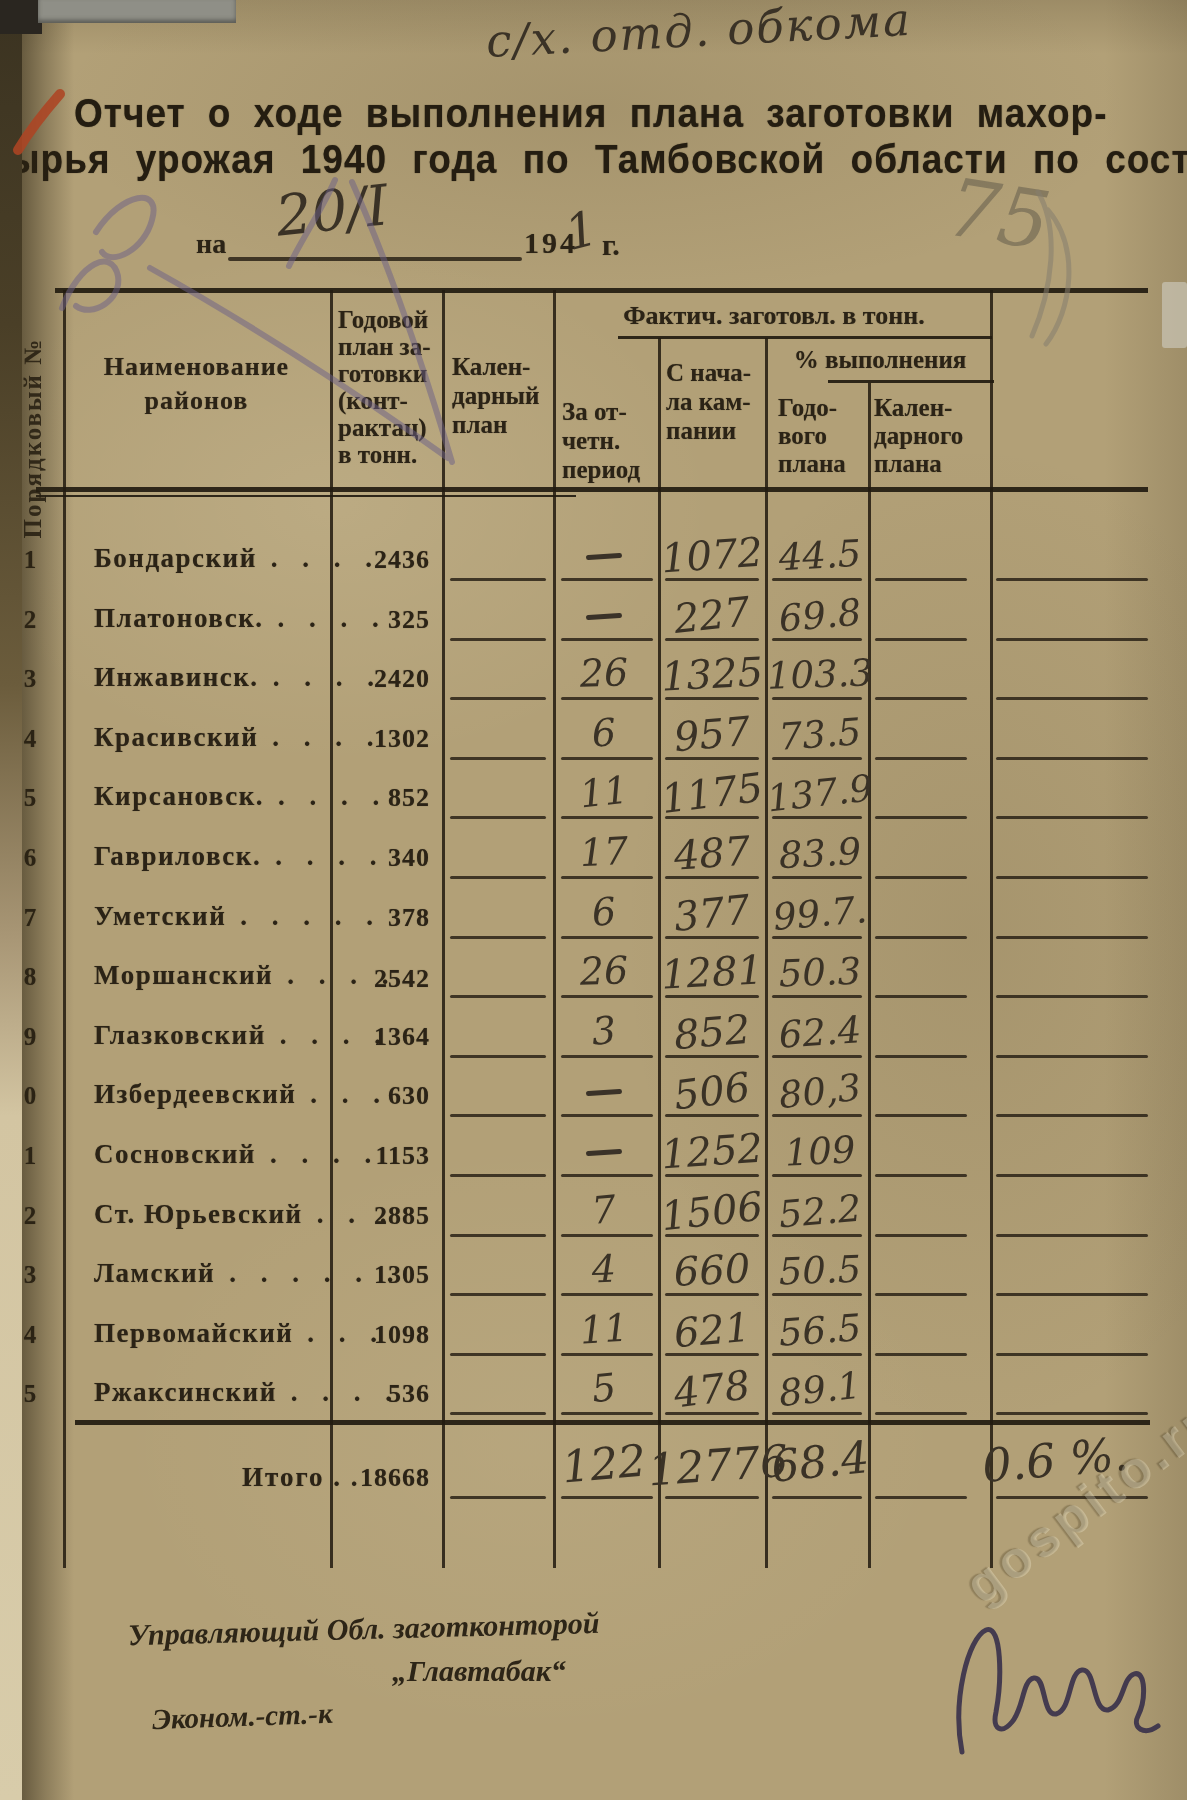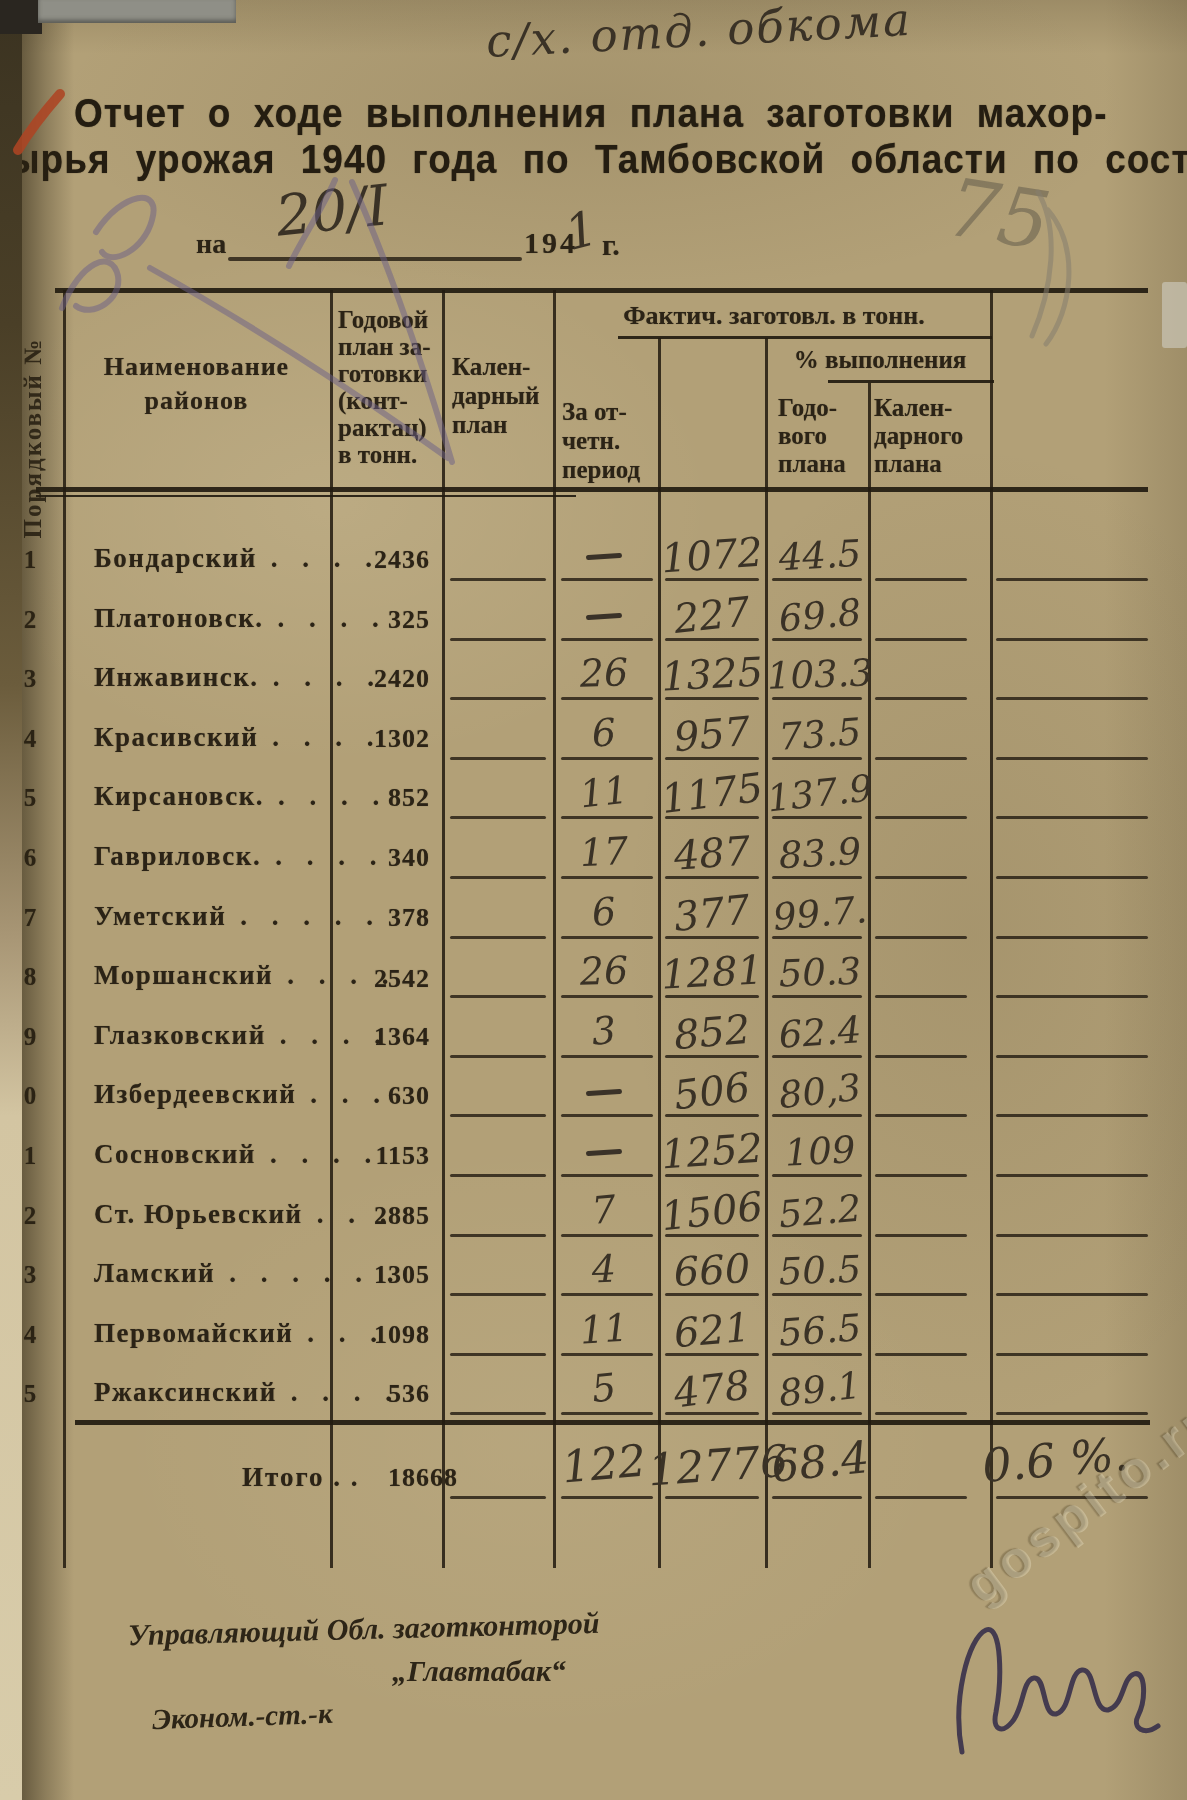--- a/index.html
+++ b/index.html
@@ -98,20 +98,23 @@
 в тонн.</div>
     <div class="abs print hdr pre center" style="left:63px;top:350px;width:267px;font-size:26px;line-height:34px;letter-spacing:1px;">Наименование
 районов</div>
     <div class="abs print hdr pre" style="left:452px;top:352px;width:100px;line-height:29px;">Кален-
 дарный
 план</div>
     <div class="abs print hdr center" style="left:556px;top:302px;width:436px;font-size:26px;">Фактич. заготовл. в тонн.</div>
     <div class="abs print hdr pre" style="left:562px;top:358px;width:96px;line-height:29px;margin-top:39px;">За от-
 четн.
 период</div>
+    <div class="abs print hdr pre" style="left:666px;top:358px;width:100px;line-height:29px;">С нача-
+ла кам-
+пании</div>
     <div class="abs print hdr center" style="left:768px;top:346px;width:224px;font-size:25px;">% выполнения</div>
     <div class="abs print hdr pre" style="left:778px;top:394px;width:90px;line-height:28px;">Годо-
 вого
 плана</div>
     <div class="abs print hdr pre" style="left:874px;top:394px;width:116px;line-height:28px;">Кален-
 дарного
 плана</div>
 
     <div>
         <div class="vline" style="left: 63px; top: 290px; height: 1278px;"></div>
@@ -342,21 +345,21 @@
           <div class="uline" style="left: 772px; top: 1412px; width: 90px;"></div>
           <div class="uline" style="left: 875px; top: 1412px; width: 92px;"></div>
           <div class="uline" style="left: 996px; top: 1412px; width: 152px;"></div>
           <div class="abs hand" style="left: 544px; top: 1366px; width: 120px; text-align: center; font-size: 38px; transform: rotate(-6deg);">5</div>
           <div class="abs hand" style="left: 642px; top: 1366px; width: 140px; text-align: center; font-size: 40px; transform: rotate(-7deg);">478</div>
           <div class="abs hand" style="left: 758px; top: 1368px; width: 124px; text-align: center; font-size: 37px; transform: rotate(-6deg);">89.1</div>
         </div>
       </div>
 
     <div class="abs print" style="left:242px;top:1462px;font-size:27px;font-weight:bold;letter-spacing:2px;">Итого  . .</div>
-    <div class="abs print rowplan" style="left:334px;top:1463px;width:96px;padding-left:28px;">18668</div>
+    <div class="abs print rowplan" style="left:334px;top:1463px;width:96px;">18668</div>
     <div class="abs hand" style="left:544px;top:1438px;width:120px;font-size:44px;text-align:center;transform:rotate(-5deg);">122</div>
     <div class="abs hand" style="left:648px;top:1440px;width:130px;font-size:44px;text-align:center;transform:rotate(-4deg);">12776</div>
     <div class="abs hand" style="left:762px;top:1436px;width:116px;font-size:44px;text-align:center;transform:rotate(-6deg);">68.4</div>
     <div class="abs hand" style="left:982px;top:1430px;width:210px;font-size:46px;transform:rotate(-5deg);">0.6 %.</div>
   </div>
 
   <div class="abs footer-it" style="left:128px;top:1612px;font-size:30px;transform:rotate(-1.5deg);">Управляющий Обл. заготконторой</div>
   <div class="abs footer-it" style="left:392px;top:1654px;font-size:30px;">„Главтабак“</div>
   <div class="abs footer-it" style="left:152px;top:1700px;font-size:29px;transform:rotate(-2deg);">Эконом.-ст.-к</div>
 

